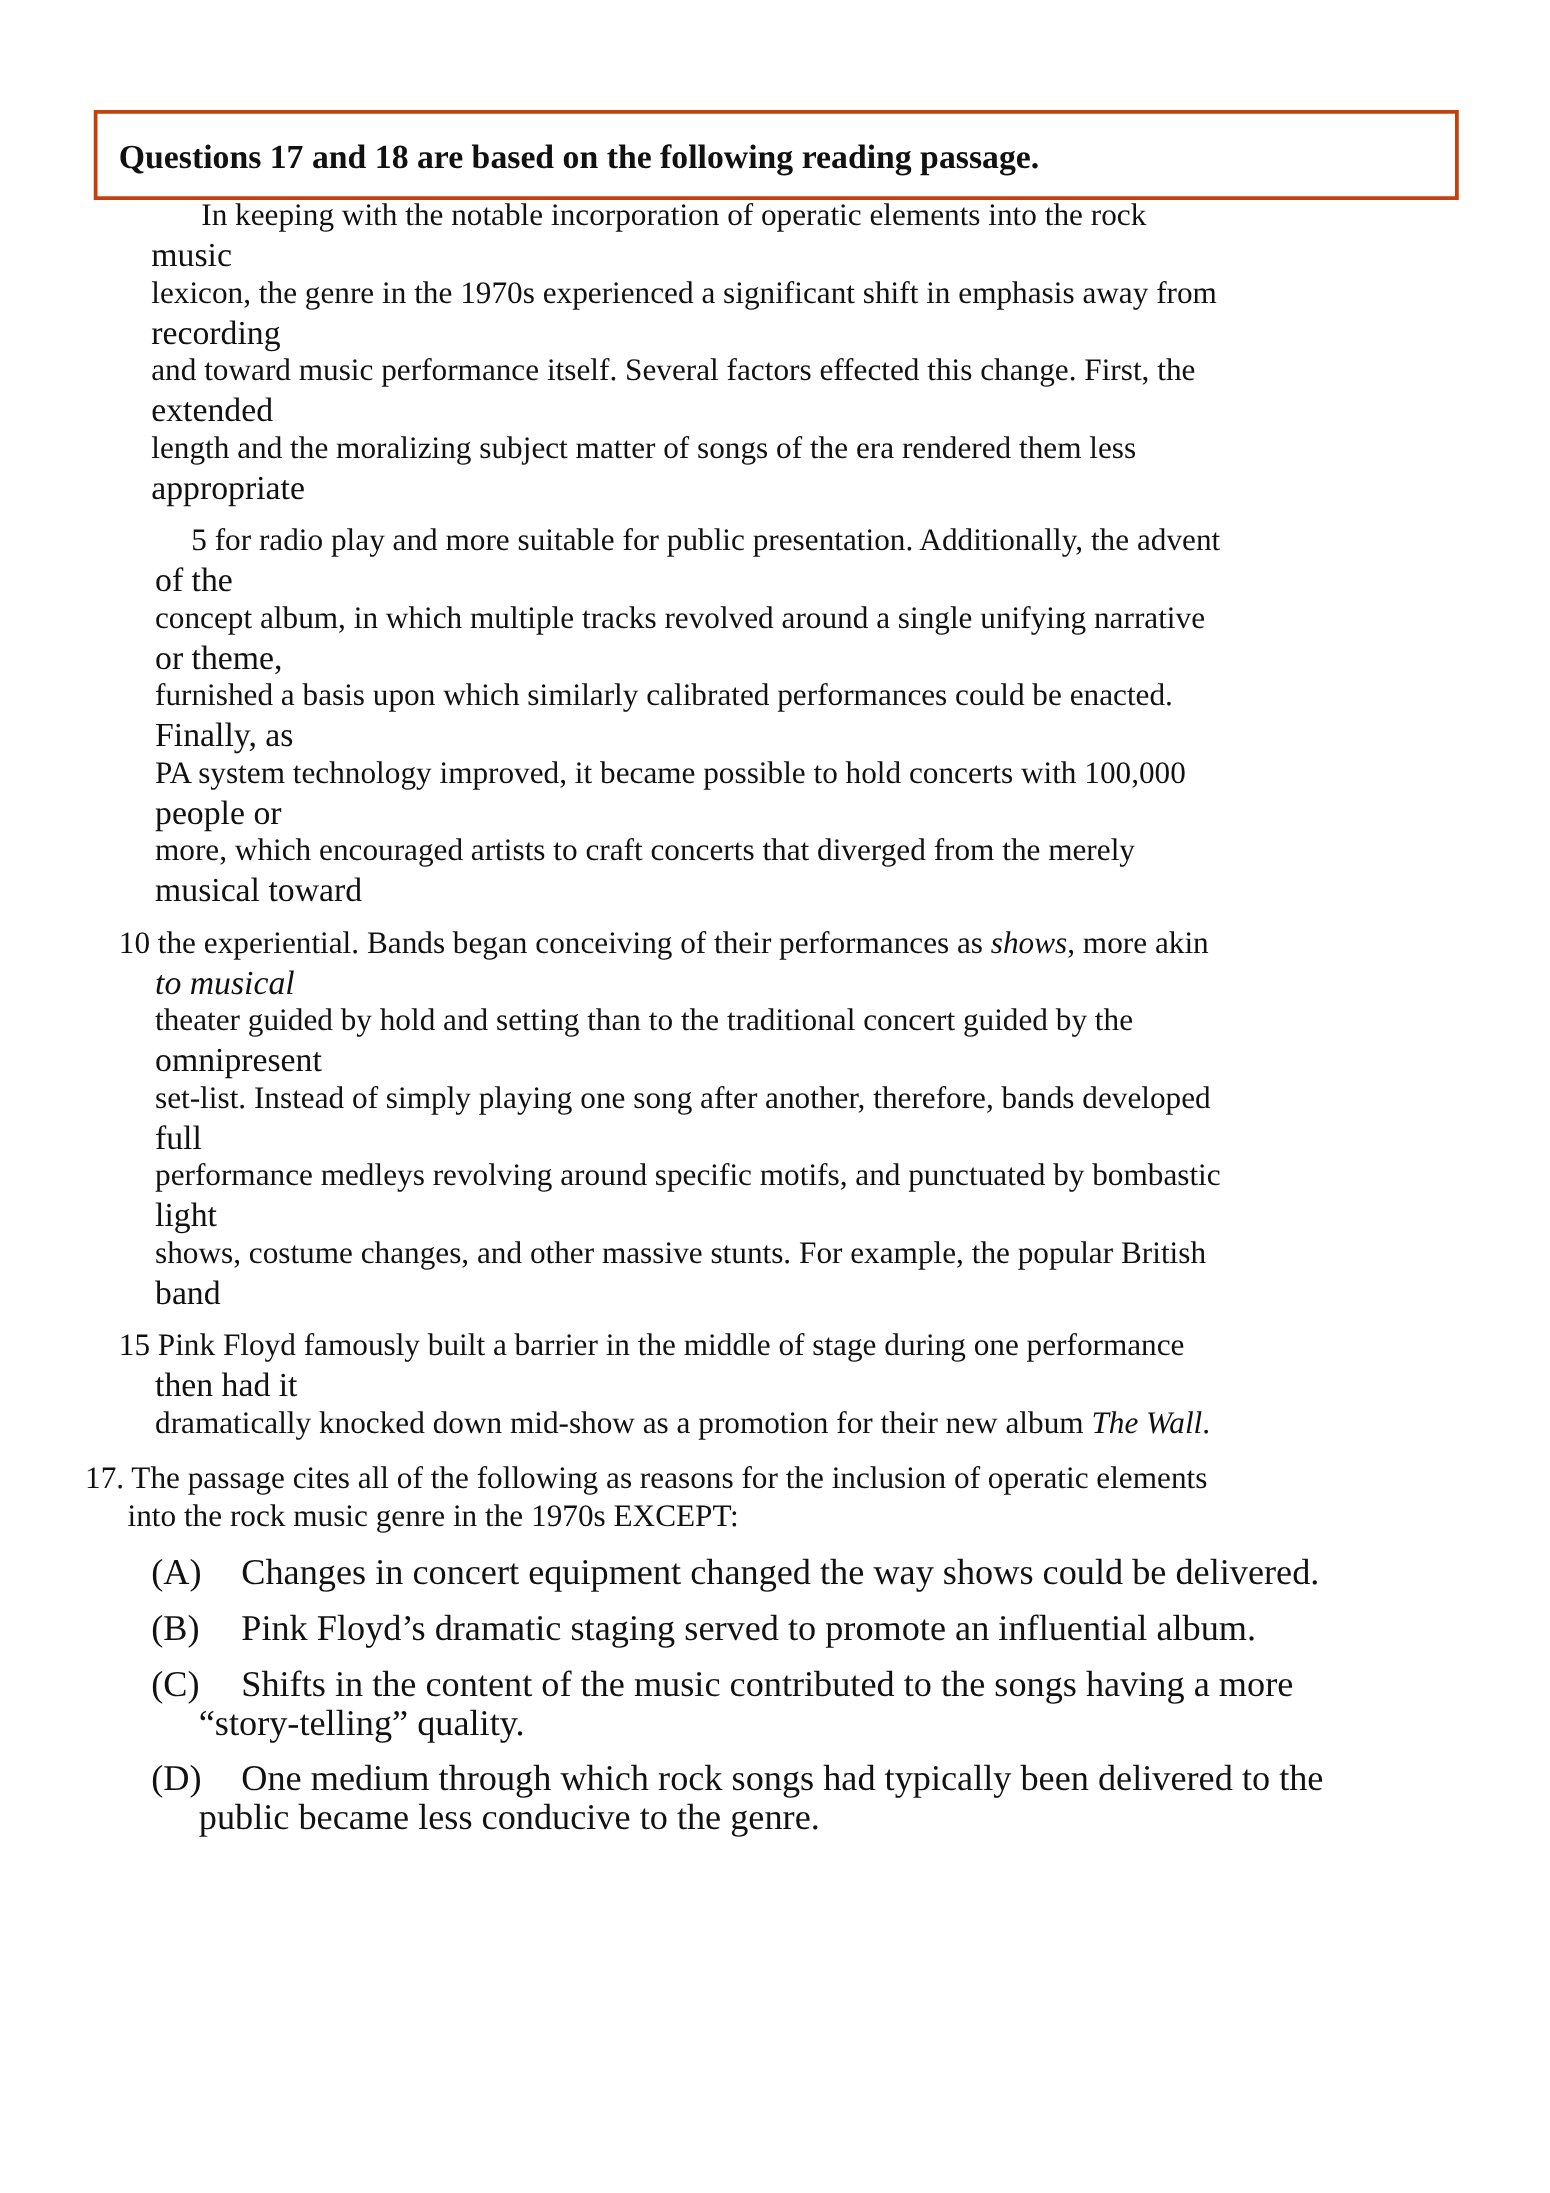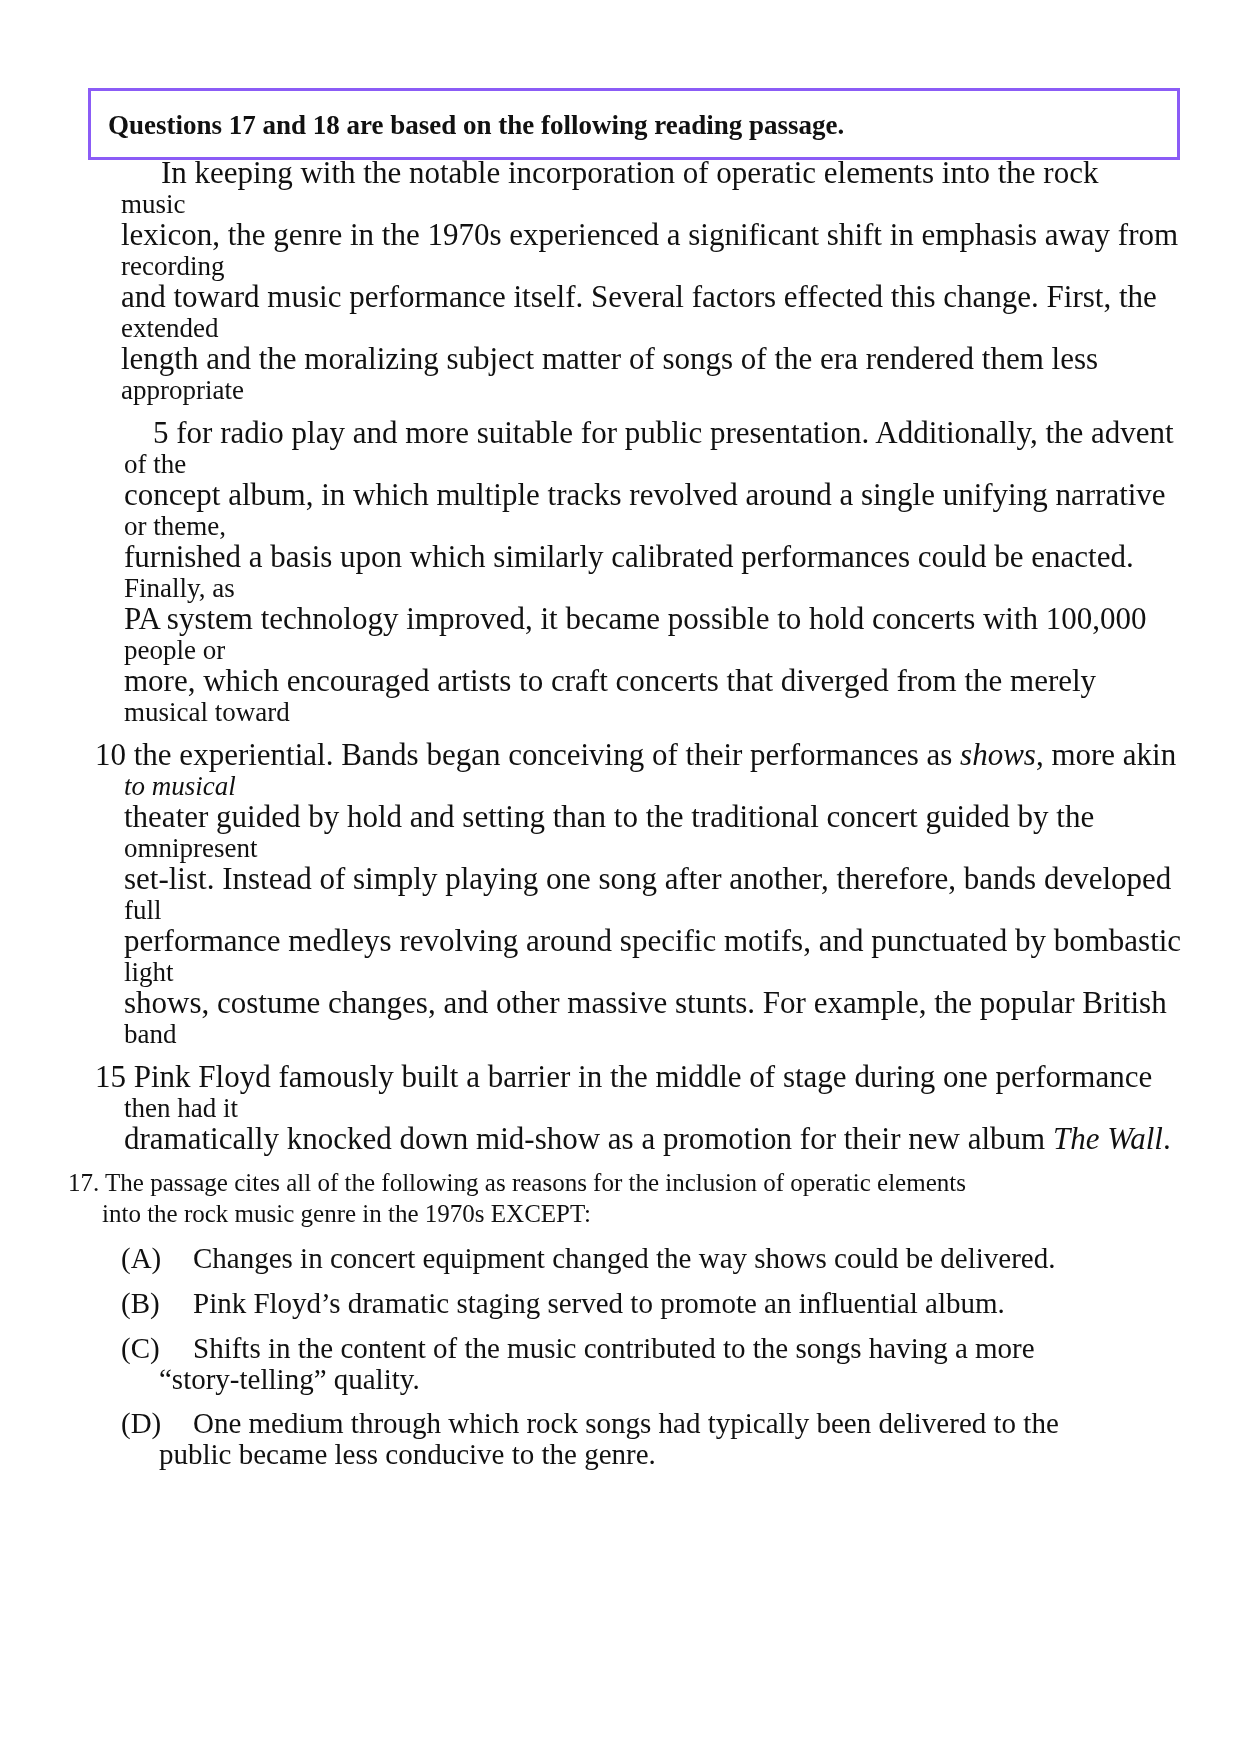--- a/index.html
+++ b/index.html
@@ -10,45 +10,45 @@
     body {
       width: 1240px;
       height: 1754px;
       position: relative;
       overflow: hidden;
       font-family: "Liberation Serif", serif;
       color: #111111;
     }
     .header-box {
       position: absolute;
-      left: 88px;
+      left: 75px;
       top: 88px;
       width: 1086px;
       height: 66px;
-      border: 3px solid #8b5cf6;
+      border: 3px solid #c2410c;
       box-sizing: content-box;
     }
     .header-title {
       position: absolute;
       left: 17px;
       top: 18px;
       font-weight: bold;
       font-size: 27px;
       line-height: 32px;
       white-space: nowrap;
     }
     .passage {
       position: absolute;
       left: 0;
       top: 0;
       width: 1240px;
     }
     .pline {
       position: absolute;
-      font-size: 31px;
+      font-size: 25px;
       line-height: 34px;
       white-space: nowrap;
     }
     .wrap {
       position: absolute;
       font-size: 27px;
       line-height: 34px;
       white-space: nowrap;
     }
     .q-stem {

